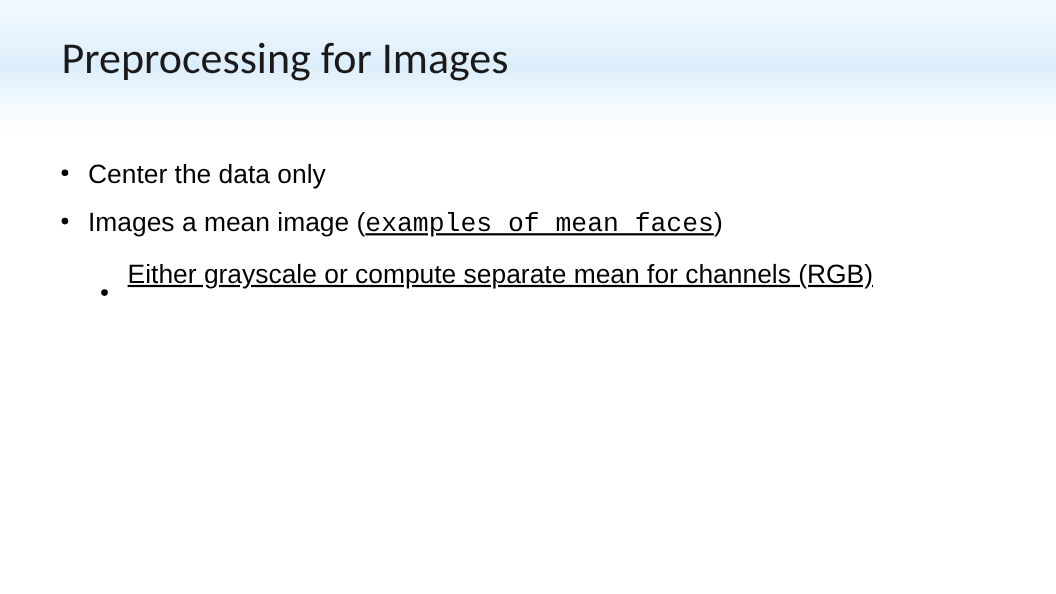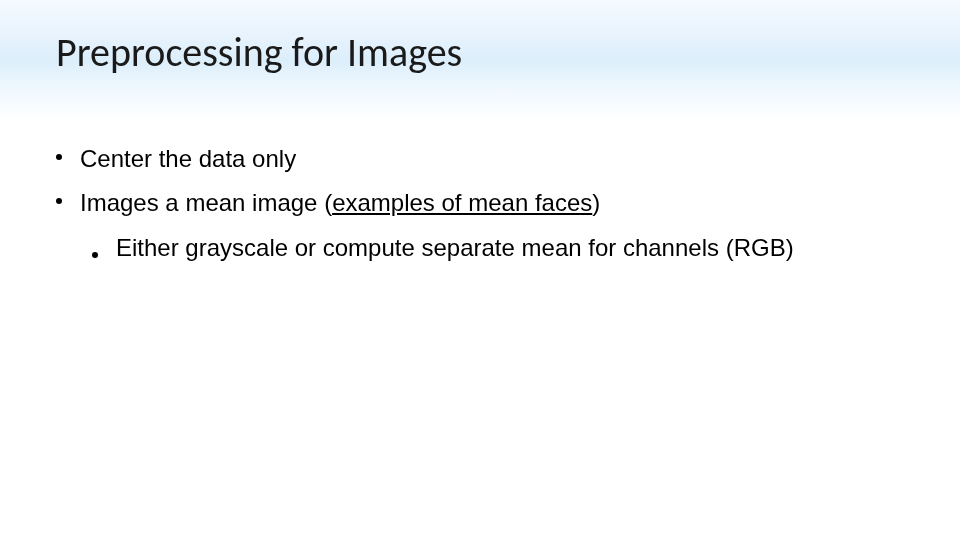--- a/index.html
+++ b/index.html
@@ -42,23 +42,24 @@
     color: #000000;
     line-height: 1.6;
   }
   .bullet-l1 {
     display: flex;
     align-items: flex-start;
     margin-bottom: 6px;
   }
   .bullet-l2 {
     display: flex;
-    align-items: center;
+    align-items: flex-end;
     margin-bottom: 6px;
     padding-left: 36px;
+    text-decoration: underline;
   }
   .dot {
     width: 6px;
     display: inline-block;
     margin-right: 18px;
     margin-top: 14px;
     flex-shrink: 0;
   }
   .dot::before {
     content: "";
@@ -67,20 +68,21 @@
     height: 6px;
     background: #000;
     border-radius: 50%;
   }
   .bullet-text {
     flex: 1;
   }
   .link {
     text-decoration: underline;
     color: #000;
+    font-family: Liberation Mono, monospace;
   }
 </style>
 </head>
 <body>
 
 <div class="slide">
   <div class="title">Preprocessing for Images</div>
 
   <div class="content">
 

